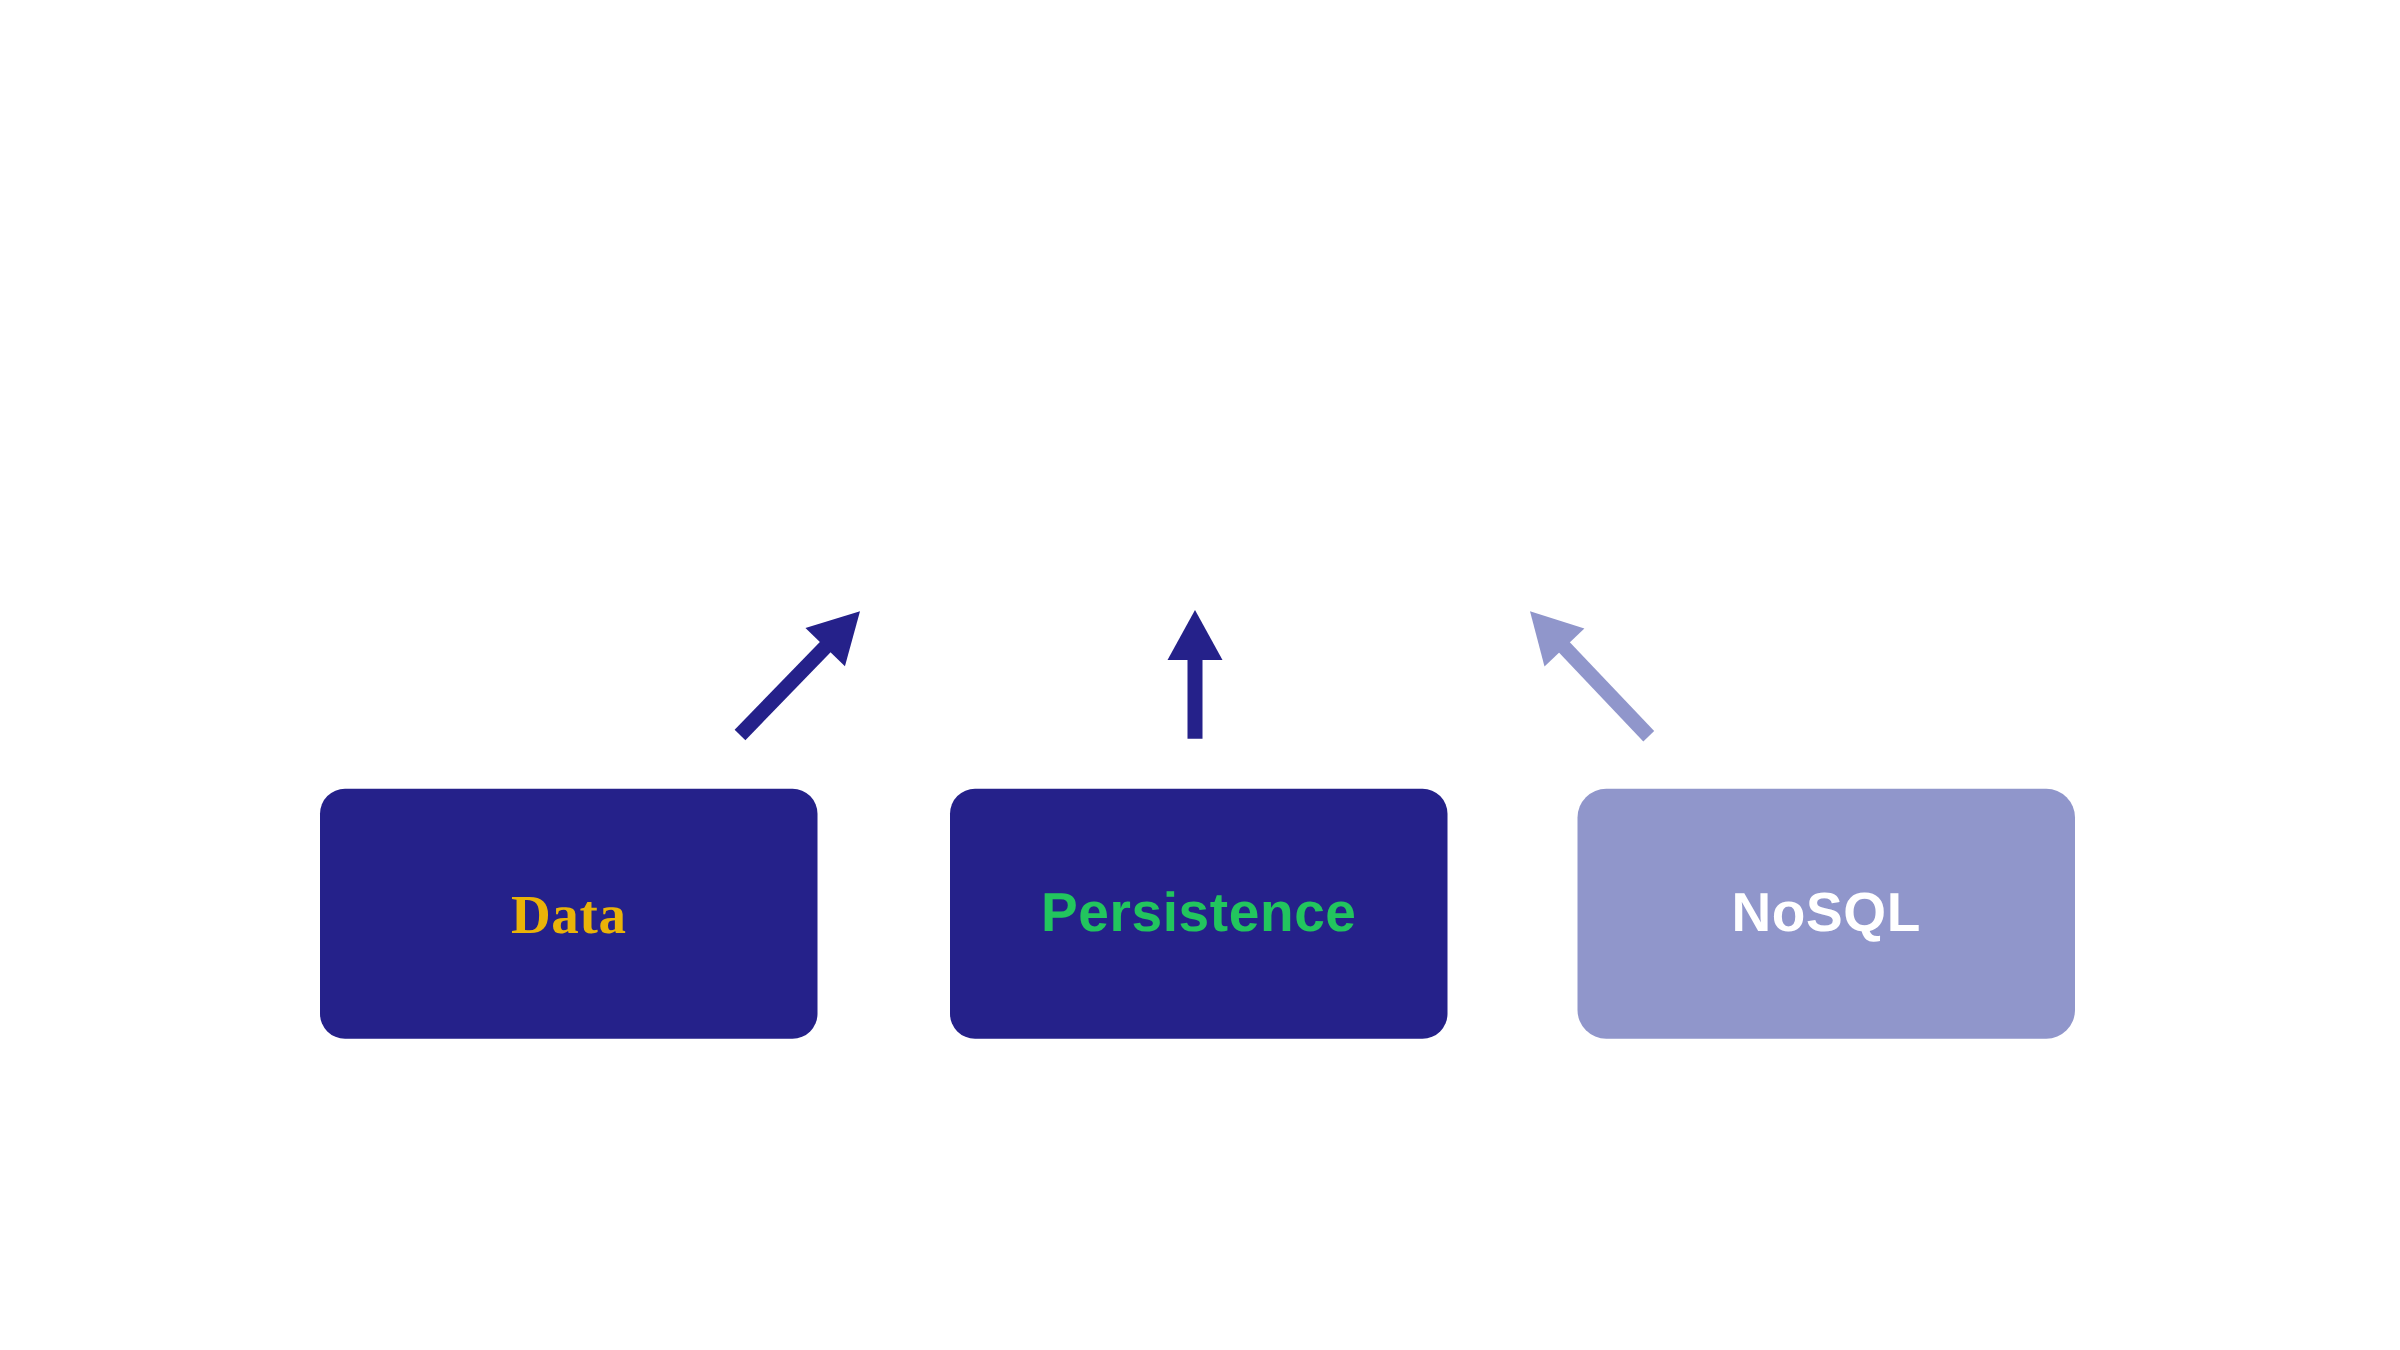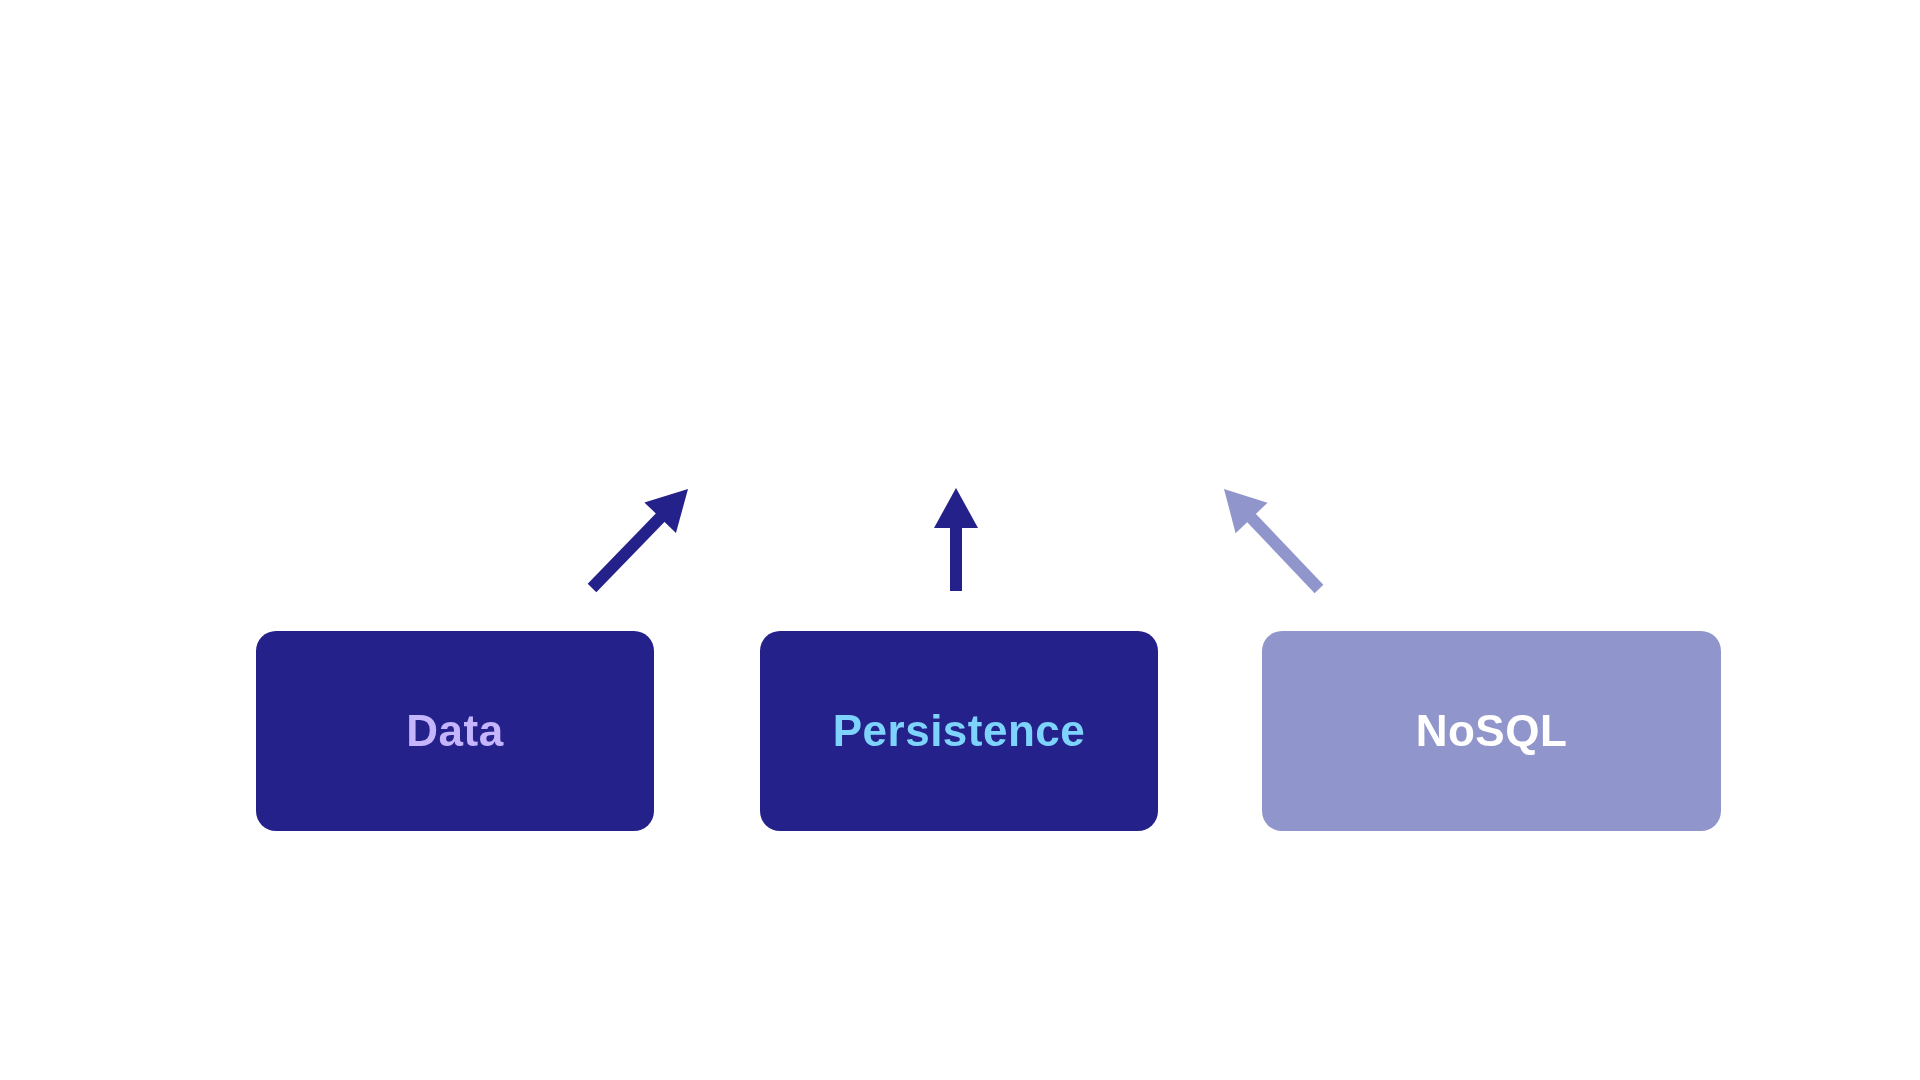--- a/index.html
+++ b/index.html
@@ -52,24 +52,24 @@
       <polygon points="956,488 978,528 934,528" fill="#25218A"></polygon>
     </g>
     <g>
       <line x1="1319" y1="589" x2="1250.1724795527584" y2="516.5499784765877" stroke="#9096CB" stroke-width="12" stroke-linecap="butt"></line>
       <polygon points="1224,489 1267.4999660156648,502.8474891816533 1235.5999909375107,533.1524655058998" fill="#9096CB"></polygon>
     </g>
   </svg>
 
 
   <div class="node" style="left: 256px; top: 631px; width: 398px; height: 200px; background: rgb(37, 33, 138);">
-    <span class="node-label" style="color: #c4b5fd;">Data</span>
+    <span class="node-label" style="color: #eab308; font-family: Liberation Serif, serif;">Data</span>
   </div>
 
   <div class="node" style="left: 760px; top: 631px; width: 398px; height: 200px; background: rgb(37, 33, 138);">
-    <span class="node-label" style="color: #7dd3fc;">Persistence</span>
+    <span class="node-label" style="color: #22c55e;">Persistence</span>
   </div>
 
-  <div class="node" style="left: 1262px; top: 631px; width: 459px; height: 200px; background: rgb(144, 150, 203);">
+  <div class="node" style="left: 1262px; top: 631px; width: 398px; height: 200px; background: rgb(144, 150, 203); border-radius: 23px;">
     <span class="node-label" style="color: rgb(255, 255, 255);">NoSQL</span>
   </div>
 
 </div>
 
 </body></html>

